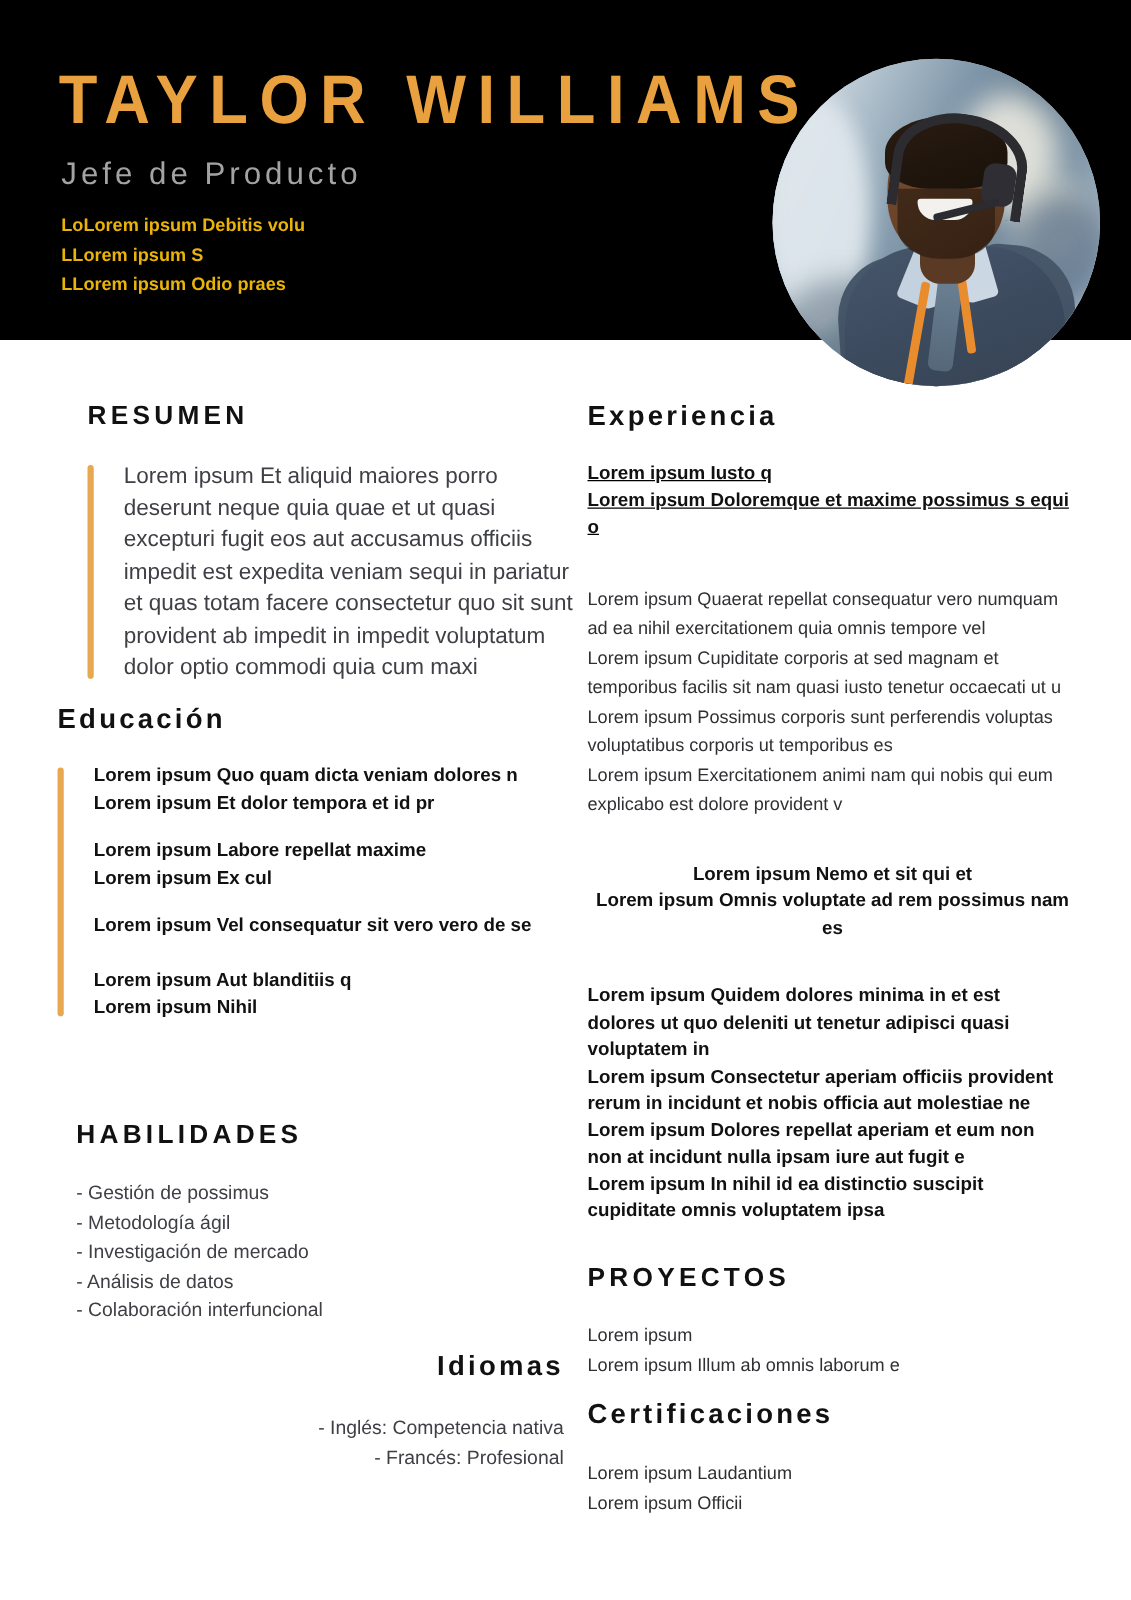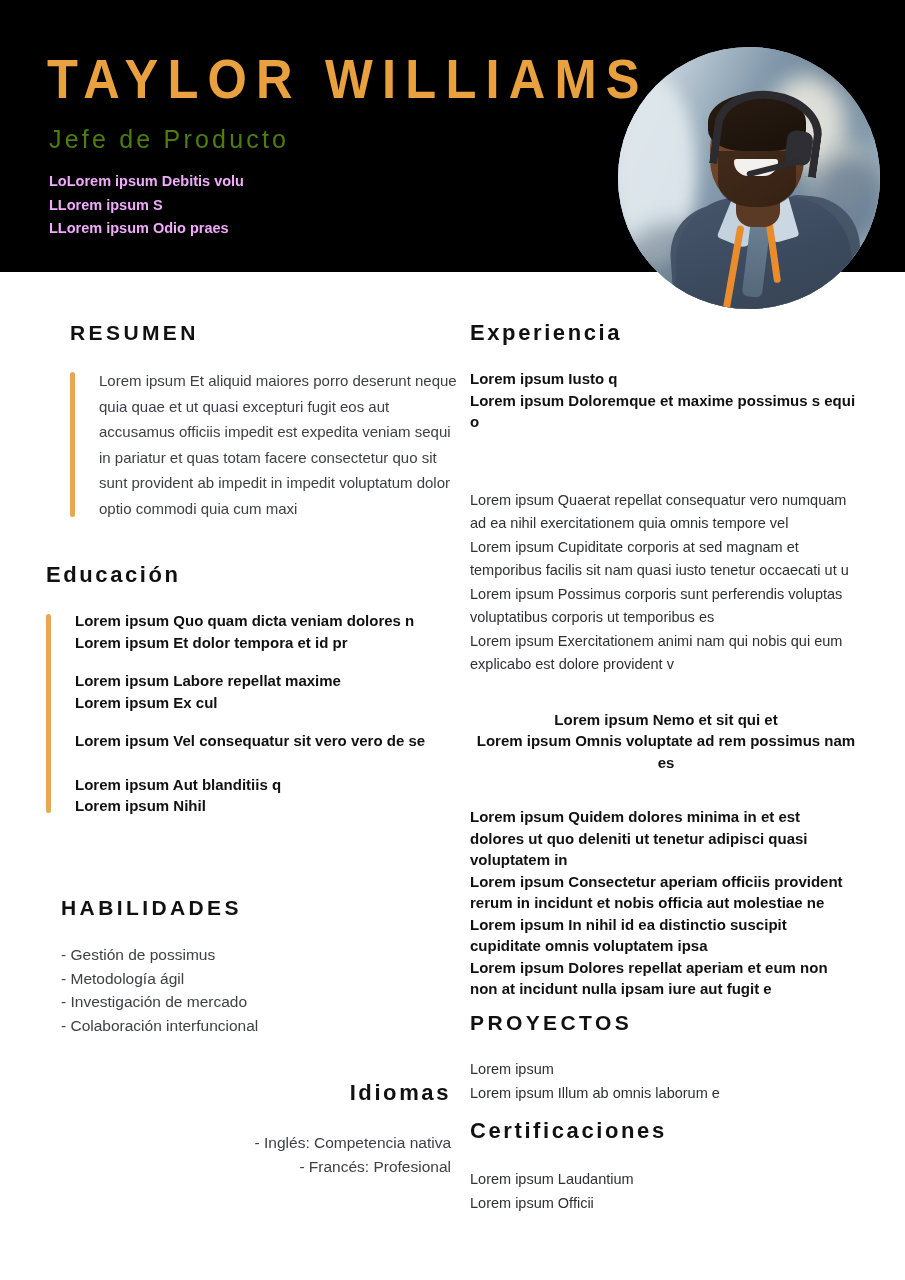--- a/index.html
+++ b/index.html
@@ -44,35 +44,35 @@
     transform-origin: left center;
   }
 
   .role {
     position: absolute;
     left: 49px;
     top: 127px;
     font-size: 25px;
     font-weight: 400;
     letter-spacing: 3.2px;
-    color: #4d7c0f;
+    color: #a3a3a3;
     line-height: 1;
     white-space: nowrap;
   }
 
   .contact {
     position: absolute;
     left: 49px;
     top: 170px;
     width: 430px;
   }
   .contact-line {
     font-size: 14.5px;
     font-weight: 600;
-    color: #f0abfc;
+    color: #eab308;
     line-height: 23.5px;
     white-space: nowrap;
   }
 
   
   .photo {
     position: absolute;
     left: 618px;
     top: 47px;
     width: 262px;
@@ -317,21 +317,21 @@
     position: absolute;
     left: 0;
     top: 4px;
     bottom: 4px;
     width: 5px;
     border-radius: 3px;
     background: #e8a852;
   }
 
   .body-gray {
-    font-size: 15px;
+    font-size: 18px;
     line-height: 25.5px;
     color: #3f4045;
     font-weight: 400;
   }
   .body-bold {
     font-size: 15px;
     line-height: 21.5px;
     color: #111111;
     font-weight: 700;
   }
@@ -433,20 +433,21 @@
 
       </div>
     </div>
 
     <div style="position:absolute; left:61px; top:625px; width:390px;">
       <div class="sec-title caps">HABILIDADES</div>
       <div style="margin-top:25px;">
         <div class="list-line">- Gestión de possimus</div>
         <div class="list-line">- Metodología ágil</div>
         <div class="list-line">- Investigación de mercado</div>
+        <div class="list-line">- Análisis de datos</div>
         <div class="list-line">- Colaboración interfuncional</div>
       </div>
     </div>
 
     <div style="position:absolute; left:61px; top:810px; width:390px;text-align:right;">
       <div class="sec-title mixed">Idiomas</div>
       <div style="margin-top:27px;">
         <div class="list-line">- Inglés: Competencia nativa</div>
         <div class="list-line">- Francés: Profesional</div>
       </div>
@@ -454,42 +455,42 @@
 
   </div>
 
   <div class="col-right">
 
     <div style="position:absolute; left:8px; top:50px; width:400px;">
       <div class="sec-title mixed">Experiencia</div>
 
       <div style="margin-top:24px;">
 
-        <div class="exp-entry" style="margin-bottom:56px;">
+        <div class="exp-entry" style="margin-bottom:36px;text-decoration:underline;">
           <div class="body-bold" style="width:392px;">Lorem ipsum Iusto q</div>
           <div class="body-bold" style="width:392px;">Lorem ipsum Doloremque et maxime possimus s equi o</div>
         </div>
 
         <div class="exp-entry" style="margin-bottom:32px;">
           <div class="body-dark" style="width:382px;">Lorem ipsum Quaerat repellat consequatur vero numquam ad ea nihil exercitationem quia omnis tempore vel</div>
           <div class="body-dark" style="width:382px;">Lorem ipsum Cupiditate corporis at sed magnam et temporibus facilis sit nam quasi iusto tenetur occaecati ut u</div>
           <div class="body-dark" style="width:382px;">Lorem ipsum Possimus corporis sunt perferendis voluptas voluptatibus corporis ut temporibus es</div>
           <div class="body-dark" style="width:382px;">Lorem ipsum Exercitationem animi nam qui nobis qui eum explicabo est dolore provident v</div>
         </div>
 
         <div class="exp-entry" style="margin-bottom:33px;text-align:center;">
           <div class="body-bold" style="width:392px;">Lorem ipsum Nemo et sit qui et</div>
           <div class="body-bold" style="width:392px;">Lorem ipsum Omnis voluptate ad rem possimus nam es</div>
         </div>
 
         <div class="exp-entry">
           <div class="body-bold" style="width:382px;">Lorem ipsum Quidem dolores minima in et est dolores ut quo deleniti ut tenetur adipisci quasi voluptatem in</div>
           <div class="body-bold" style="width:382px;">Lorem ipsum Consectetur aperiam officiis provident rerum in incidunt et nobis officia aut molestiae ne</div>
+          <div class="body-bold" style="width:382px;">Lorem ipsum Dolores repellat aperiam et eum non non at incidunt nulla ipsam iure aut fugit e</div>
           <div class="body-bold" style="width:382px;">Lorem ipsum In nihil id ea distinctio suscipit cupiditate omnis voluptatem ipsa</div>
-          <div class="body-bold" style="width:382px;">Lorem ipsum Dolores repellat aperiam et eum non non at incidunt nulla ipsam iure aut fugit e</div>
         </div>
 
       </div>
     </div>
 
     <div style="position:absolute; left:8px; top:740px; width:400px;">
       <div class="sec-title caps">PROYECTOS</div>
       <div style="margin-top:25px;">
         <div class="body-dark">Lorem ipsum</div>
         <div class="body-dark">Lorem ipsum Illum ab omnis laborum e</div>

